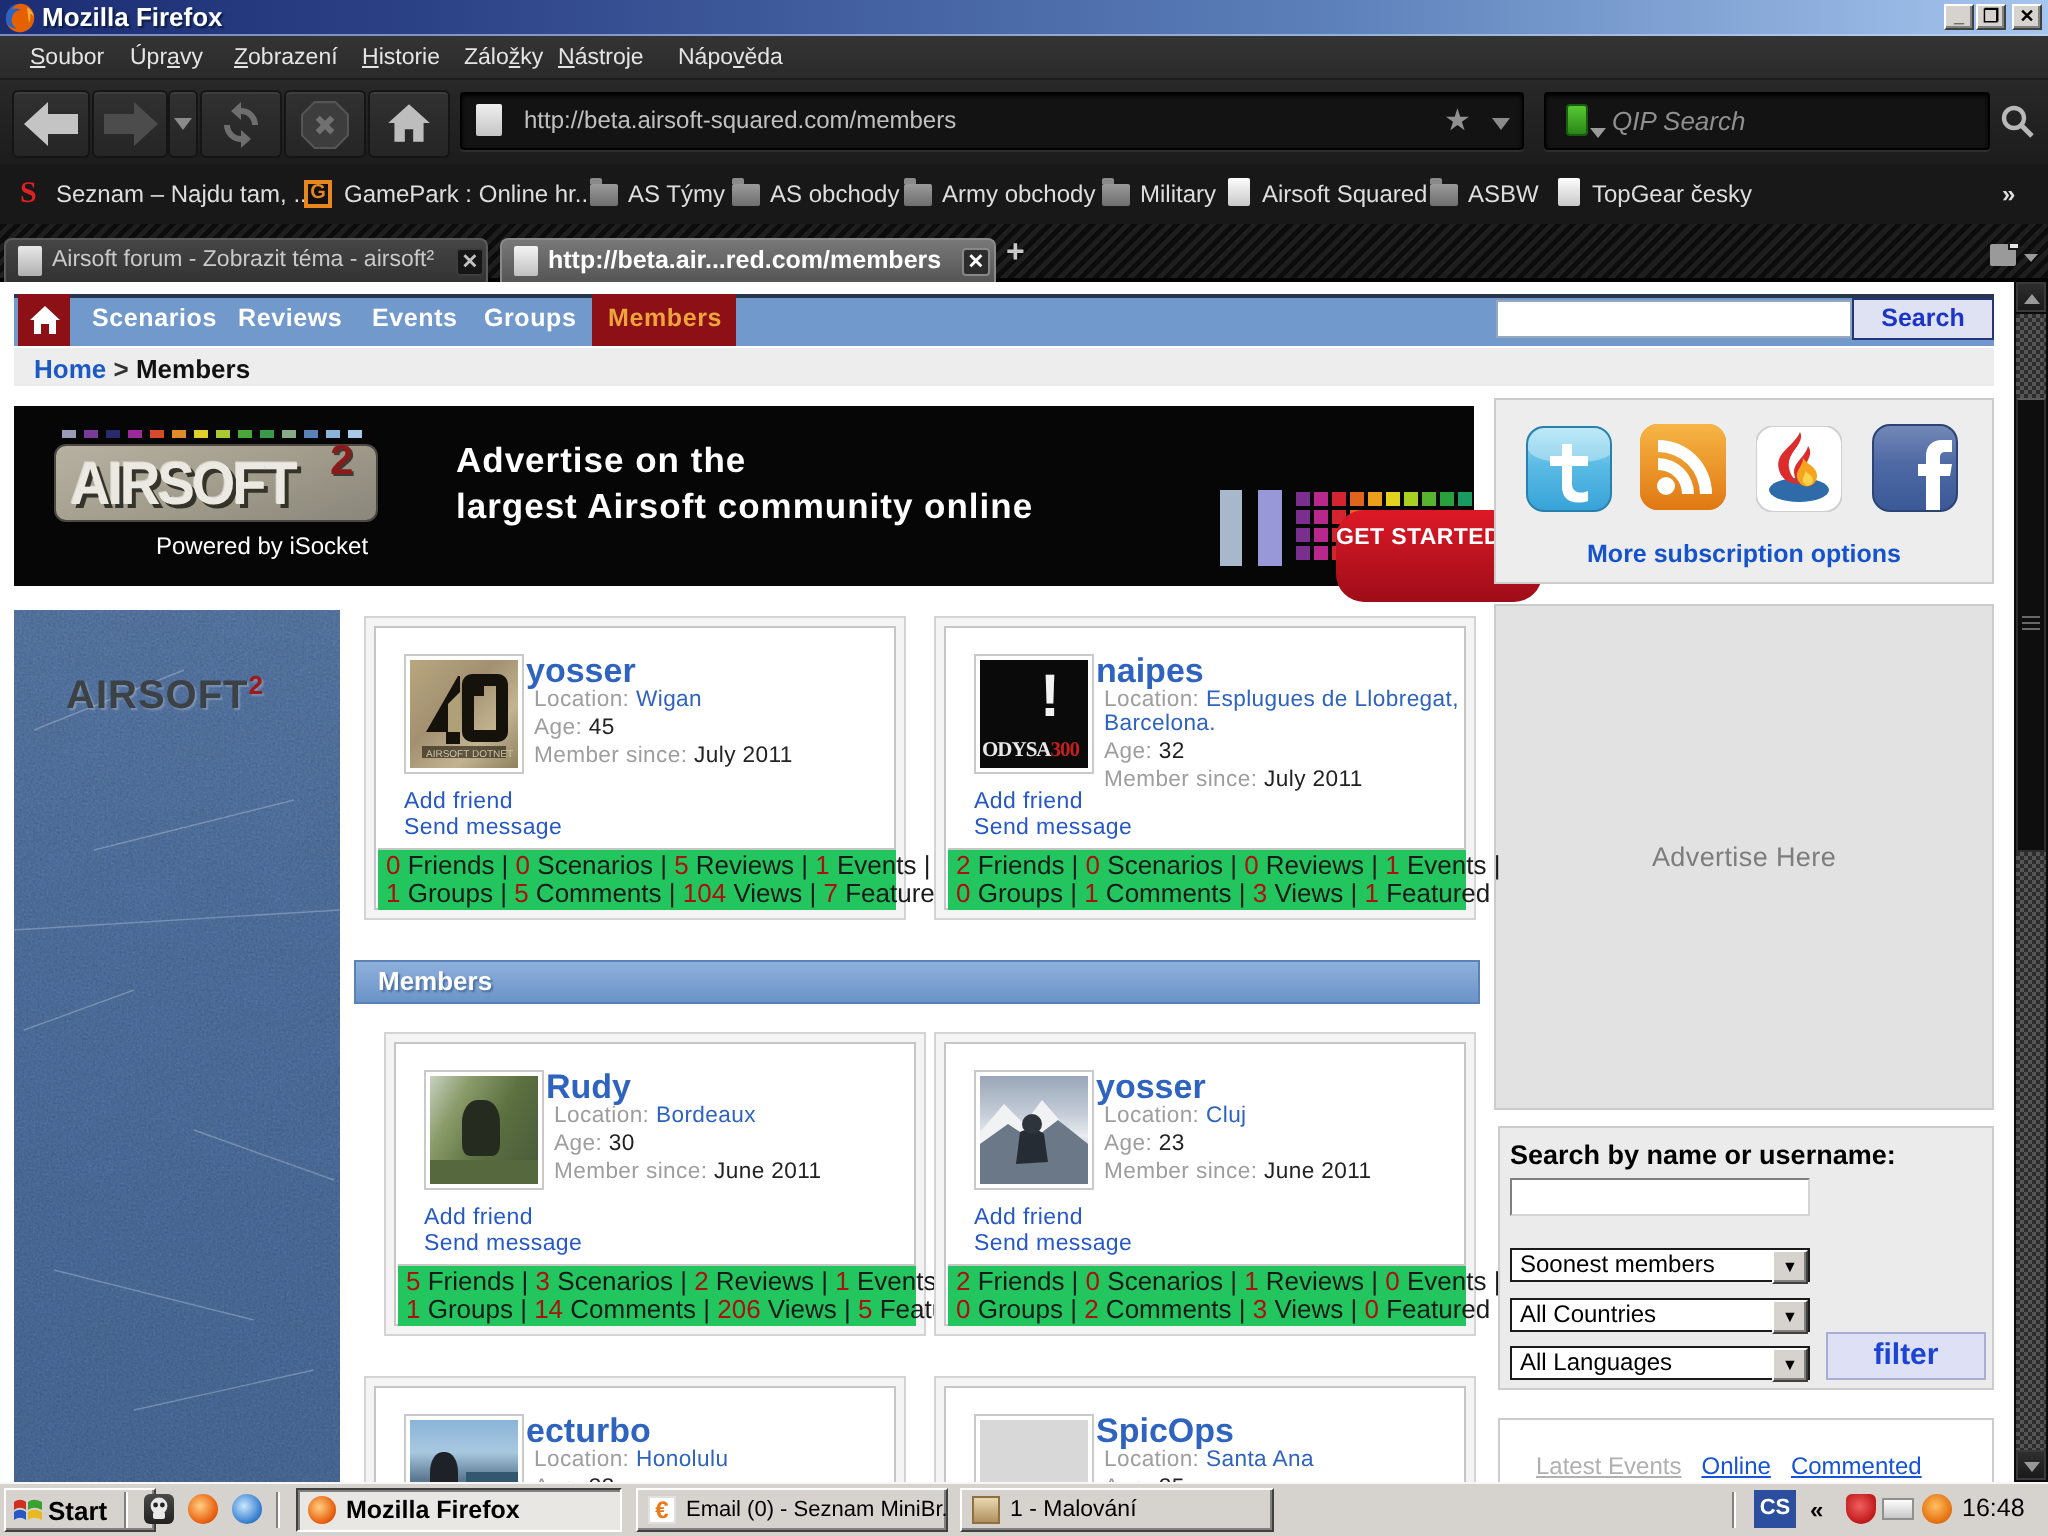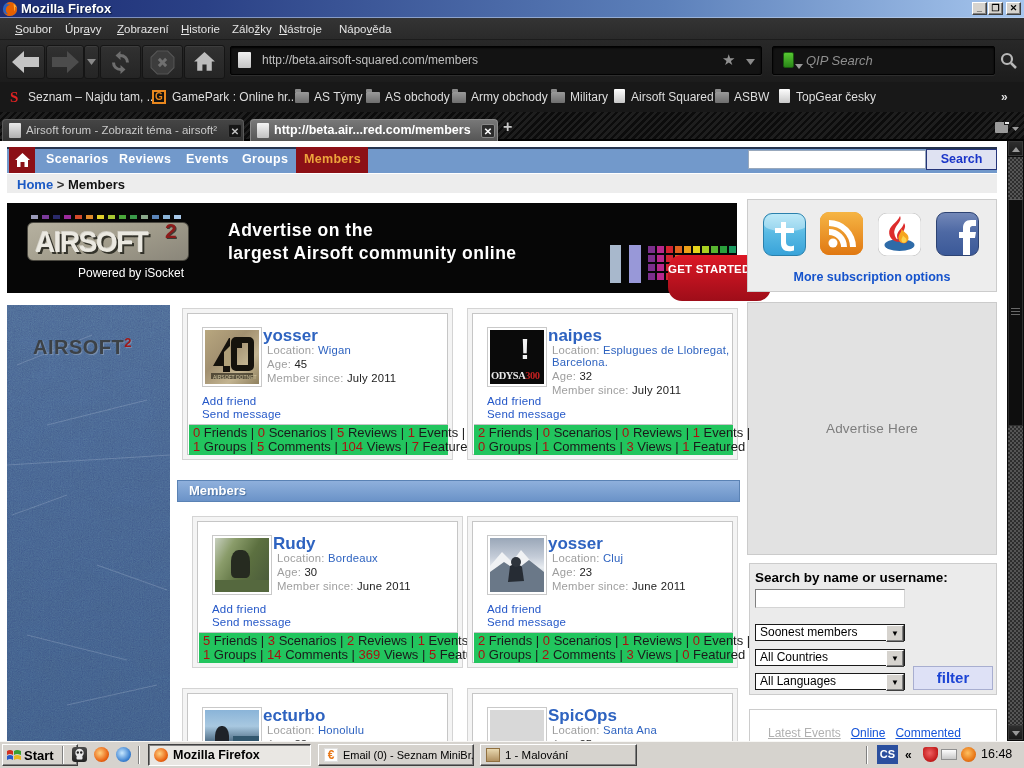--- a/index.html
+++ b/index.html
@@ -323,21 +323,21 @@
           <div style="position:absolute;left:16px;top:12px;width:19px;height:28px;background:#262b20;border-radius:40% 40% 20% 20%"></div>
           <div style="position:absolute;left:0;top:42px;width:54px;height:12px;background:#55683e"></div>
             </div>
           </div>
         <div class="uname">Rudy</div>
         <div class="iline" style="top:30px"><span class="ilab">Location:</span> <span class="ival">Bordeaux</span></div>
         <div class="iline" style="top:44px"><span class="ilab">Age:</span> 30</div>
         <div class="iline" style="top:58px"><span class="ilab">Member since:</span> June 2011</div>
         <div class="alink" style="top:81px">Add friend</div>
         <div class="alink" style="top:94px">Send message</div>
-        <div class="stats"><span class="rn">5</span> Friends | <span class="rn">3</span> Scenarios | <span class="rn">2</span> Reviews | <span class="rn">1</span> Events |<br><span class="rn">1</span> Groups | <span class="rn">14</span> Comments | <span class="rn">369</span> Views | <span class="rn">5</span> Featured</div>
+        <div class="stats"><span class="rn">5</span> Friends | <span class="rn">3</span> Scenarios | <span class="rn">2</span> Reviews | <span class="rn">1</span> Events |<br><span class="rn">1</span> Groups | <span class="rn">14</span> Comments | <span class="rn">206</span> Views | <span class="rn">5</span> Featured</div>
       </div>
     </div>
 
     <div class="card" style="left:467px;top:375px">
       <div class="cardin">
         <div class="avbox">
             <div class="av" style="background:linear-gradient(#9aa7b8 0%,#c4ccd8 35%,#e8ecf0 55%,#8a96a4 100%);position:relative">
           <svg width="54" height="54" viewBox="0 0 54 54">
                 <path d="M0 28l12-14 10 10 9-12 14 16v10H0z" fill="#f0f2f4"></path>
                 <path d="M0 34l14-10 12 8 13-10 15 12v20H0z" fill="#6a7888"></path>

